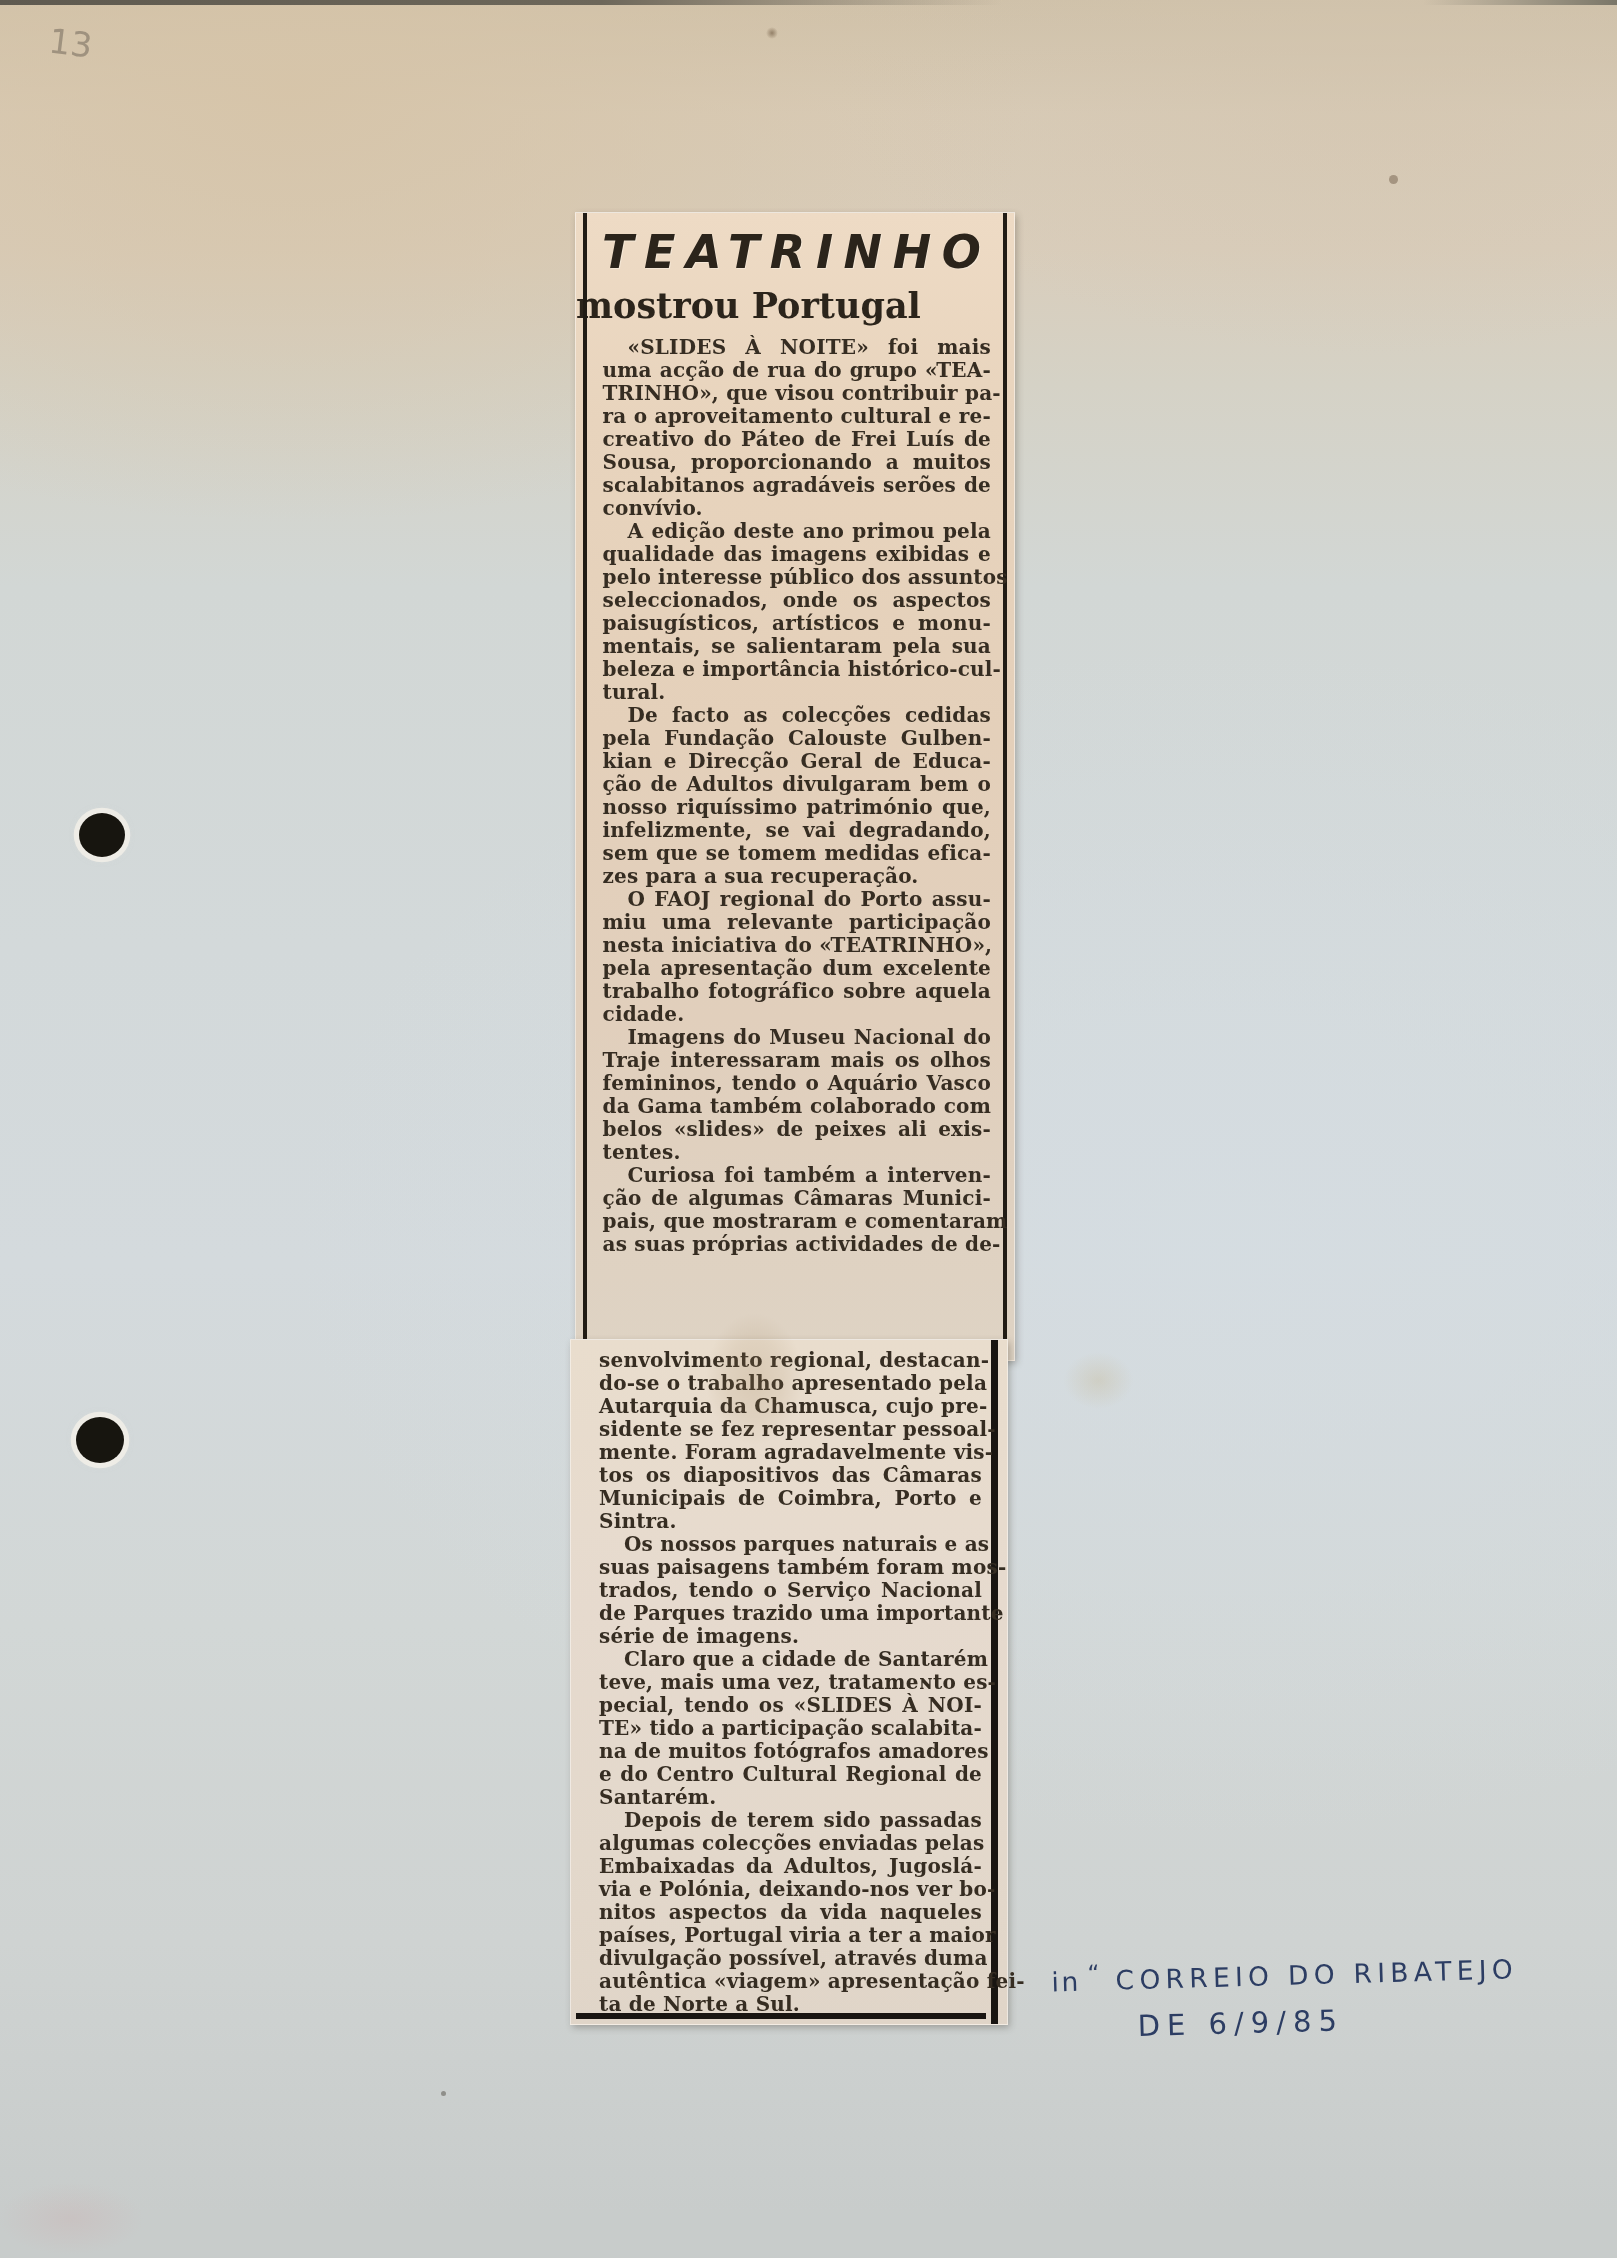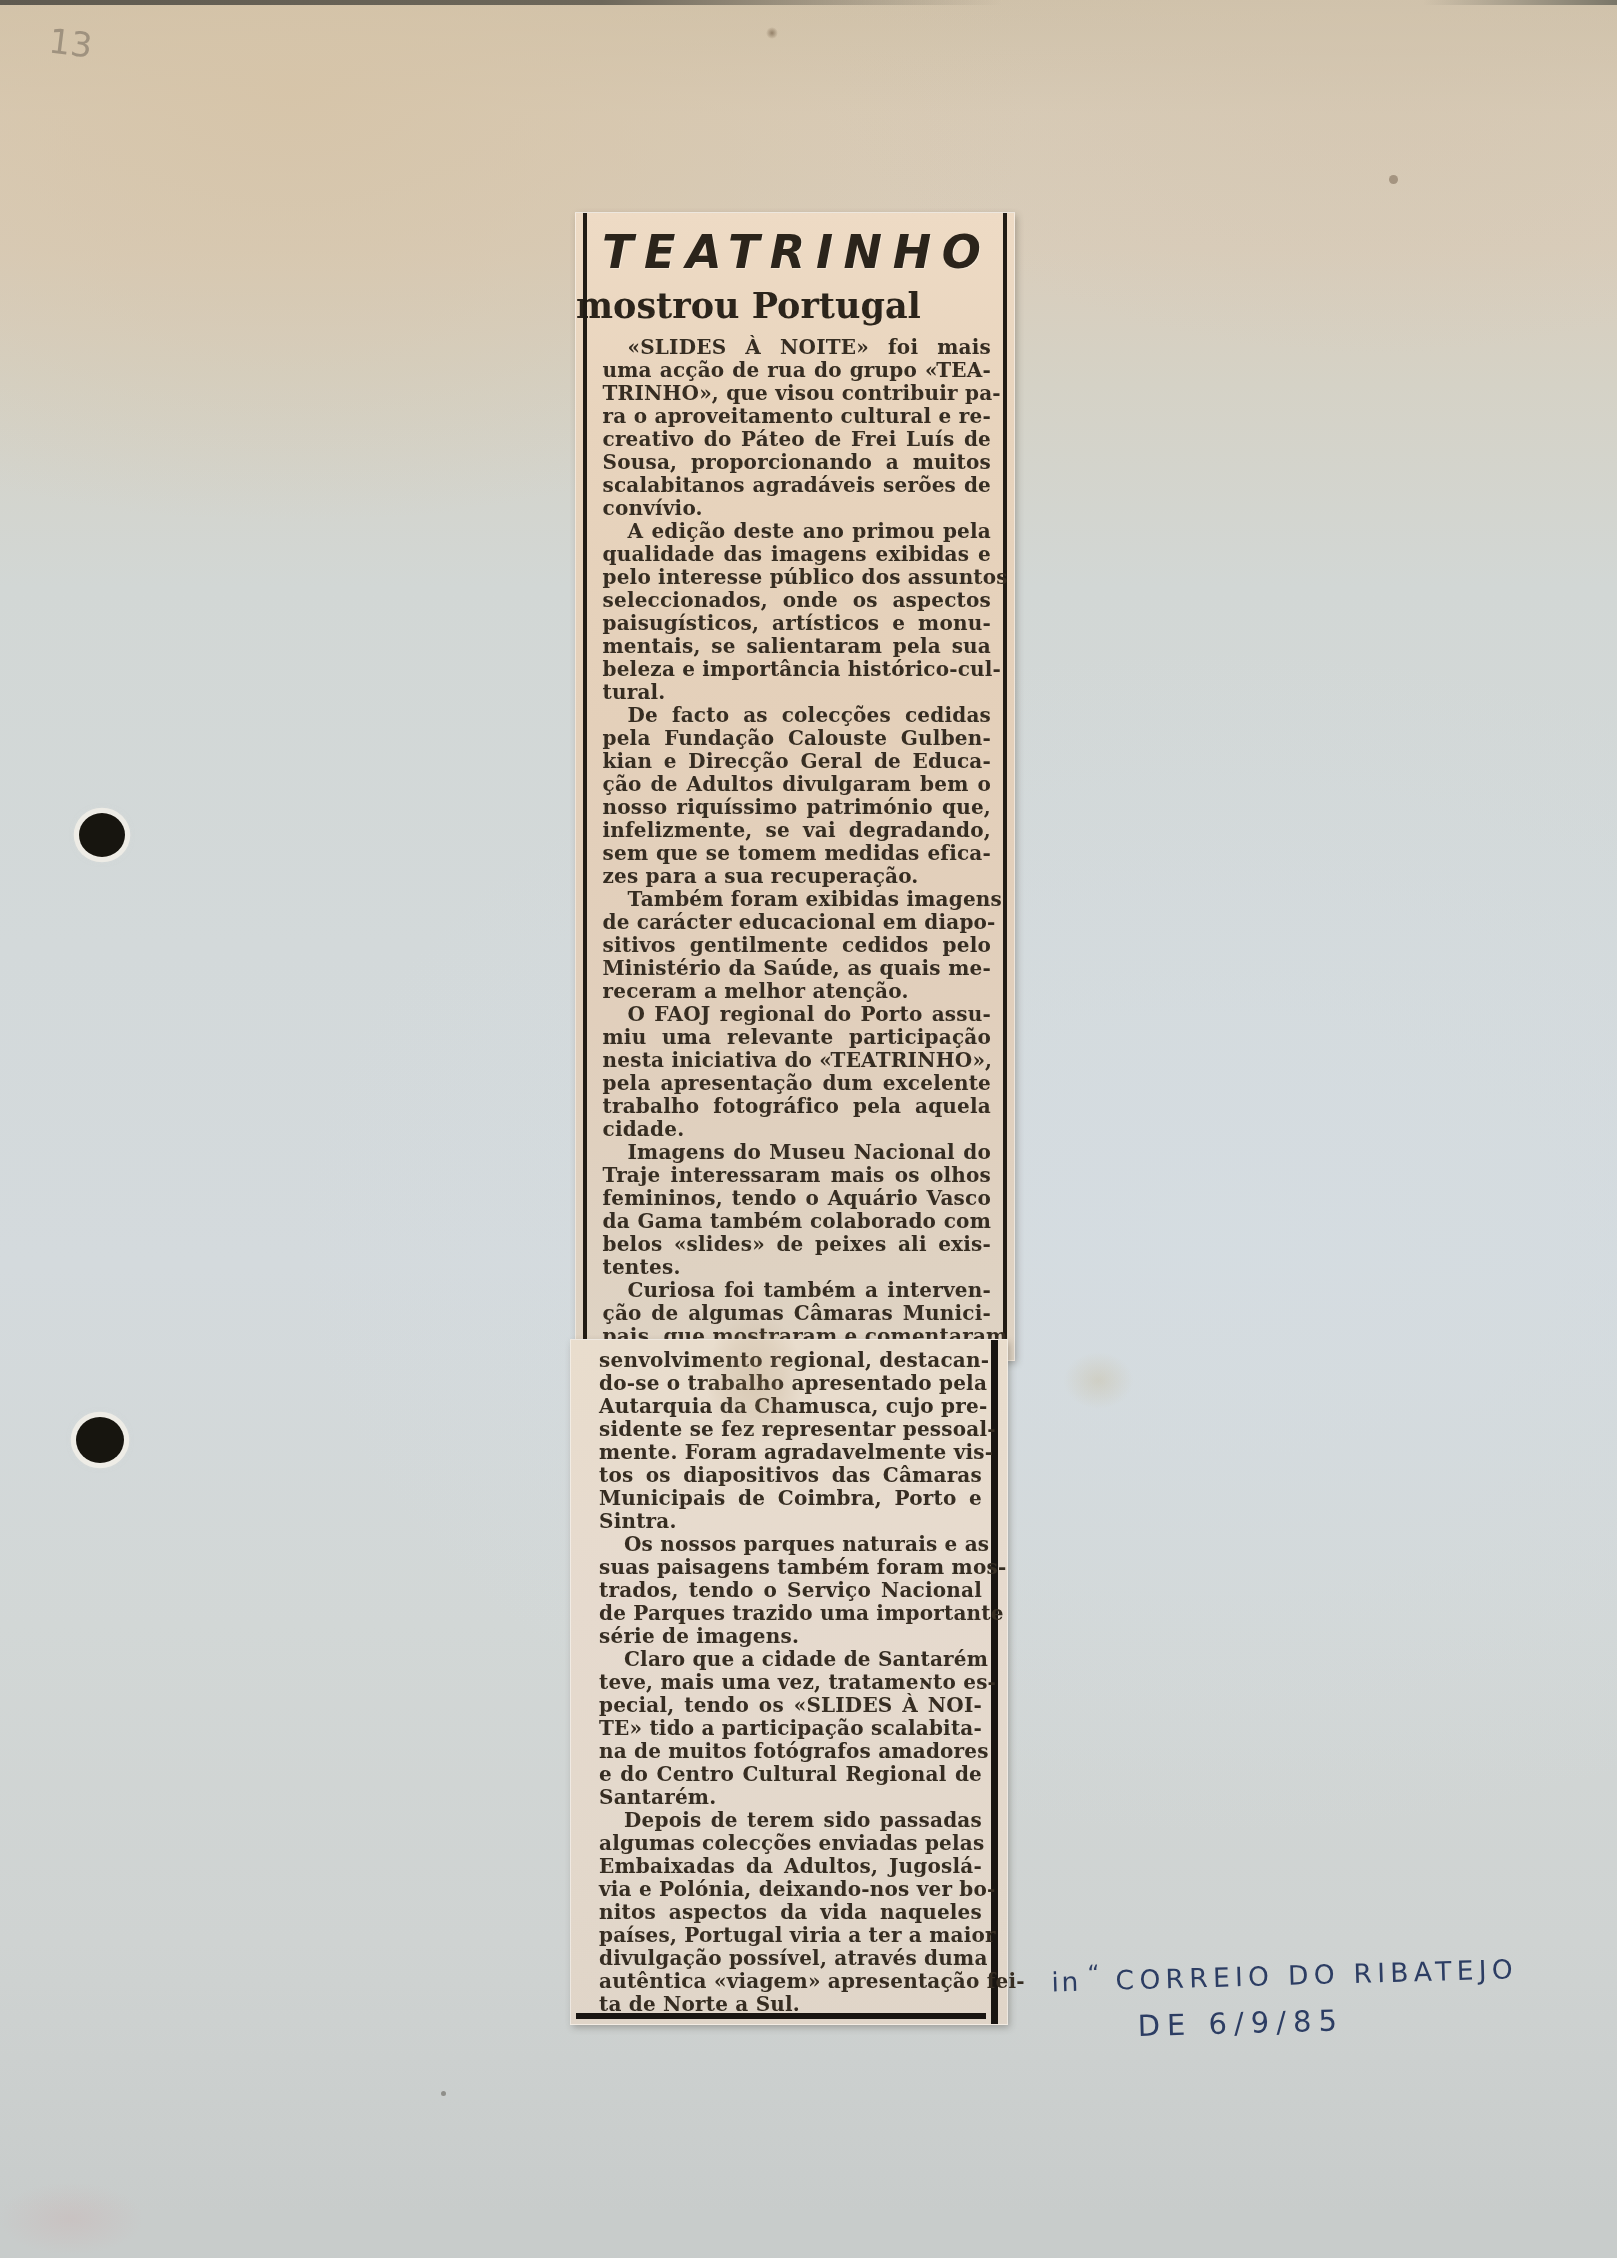--- a/index.html
+++ b/index.html
@@ -124,32 +124,25 @@
           <div class="tline ind">De facto as colecções cedidas</div>
           <div class="tline">pela Fundação Calouste Gulben-</div>
           <div class="tline">kian e Direcção Geral de Educa-</div>
           <div class="tline">ção de Adultos divulgaram bem o</div>
           <div class="tline">nosso riquíssimo património que,</div>
           <div class="tline">infelizmente, se vai degradando,</div>
           <div class="tline">sem que se tomem medidas efica-</div>
           <div class="tline last">zes para a sua recuperação.</div>
         </div>
         <div class="para">
-          <div class="tline ind">Também foram exibidas imagens</div>
-          <div class="tline">de carácter educacional em diapo-</div>
-          <div class="tline">sitivos gentilmente cedidos pelo</div>
-          <div class="tline">Ministério da Saúde, as quais me-</div>
-          <div class="tline last">receram a melhor atenção.</div>
-        </div>
-        <div class="para">
           <div class="tline ind">O FAOJ regional do Porto assu-</div>
           <div class="tline">miu uma relevante participação</div>
           <div class="tline">nesta iniciativa do «TEATRINHO»,</div>
           <div class="tline">pela apresentação dum excelente</div>
-          <div class="tline">trabalho fotográfico pela aquela</div>
+          <div class="tline">trabalho fotográfico sobre aquela</div>
           <div class="tline last">cidade.</div>
         </div>
         <div class="para">
           <div class="tline ind">Imagens do Museu Nacional do</div>
           <div class="tline">Traje interessaram mais os olhos</div>
           <div class="tline">femininos, tendo o Aquário Vasco</div>
           <div class="tline">da Gama também colaborado com</div>
           <div class="tline">belos «slides» de peixes ali exis-</div>
           <div class="tline last">tentes.</div>
         </div>

